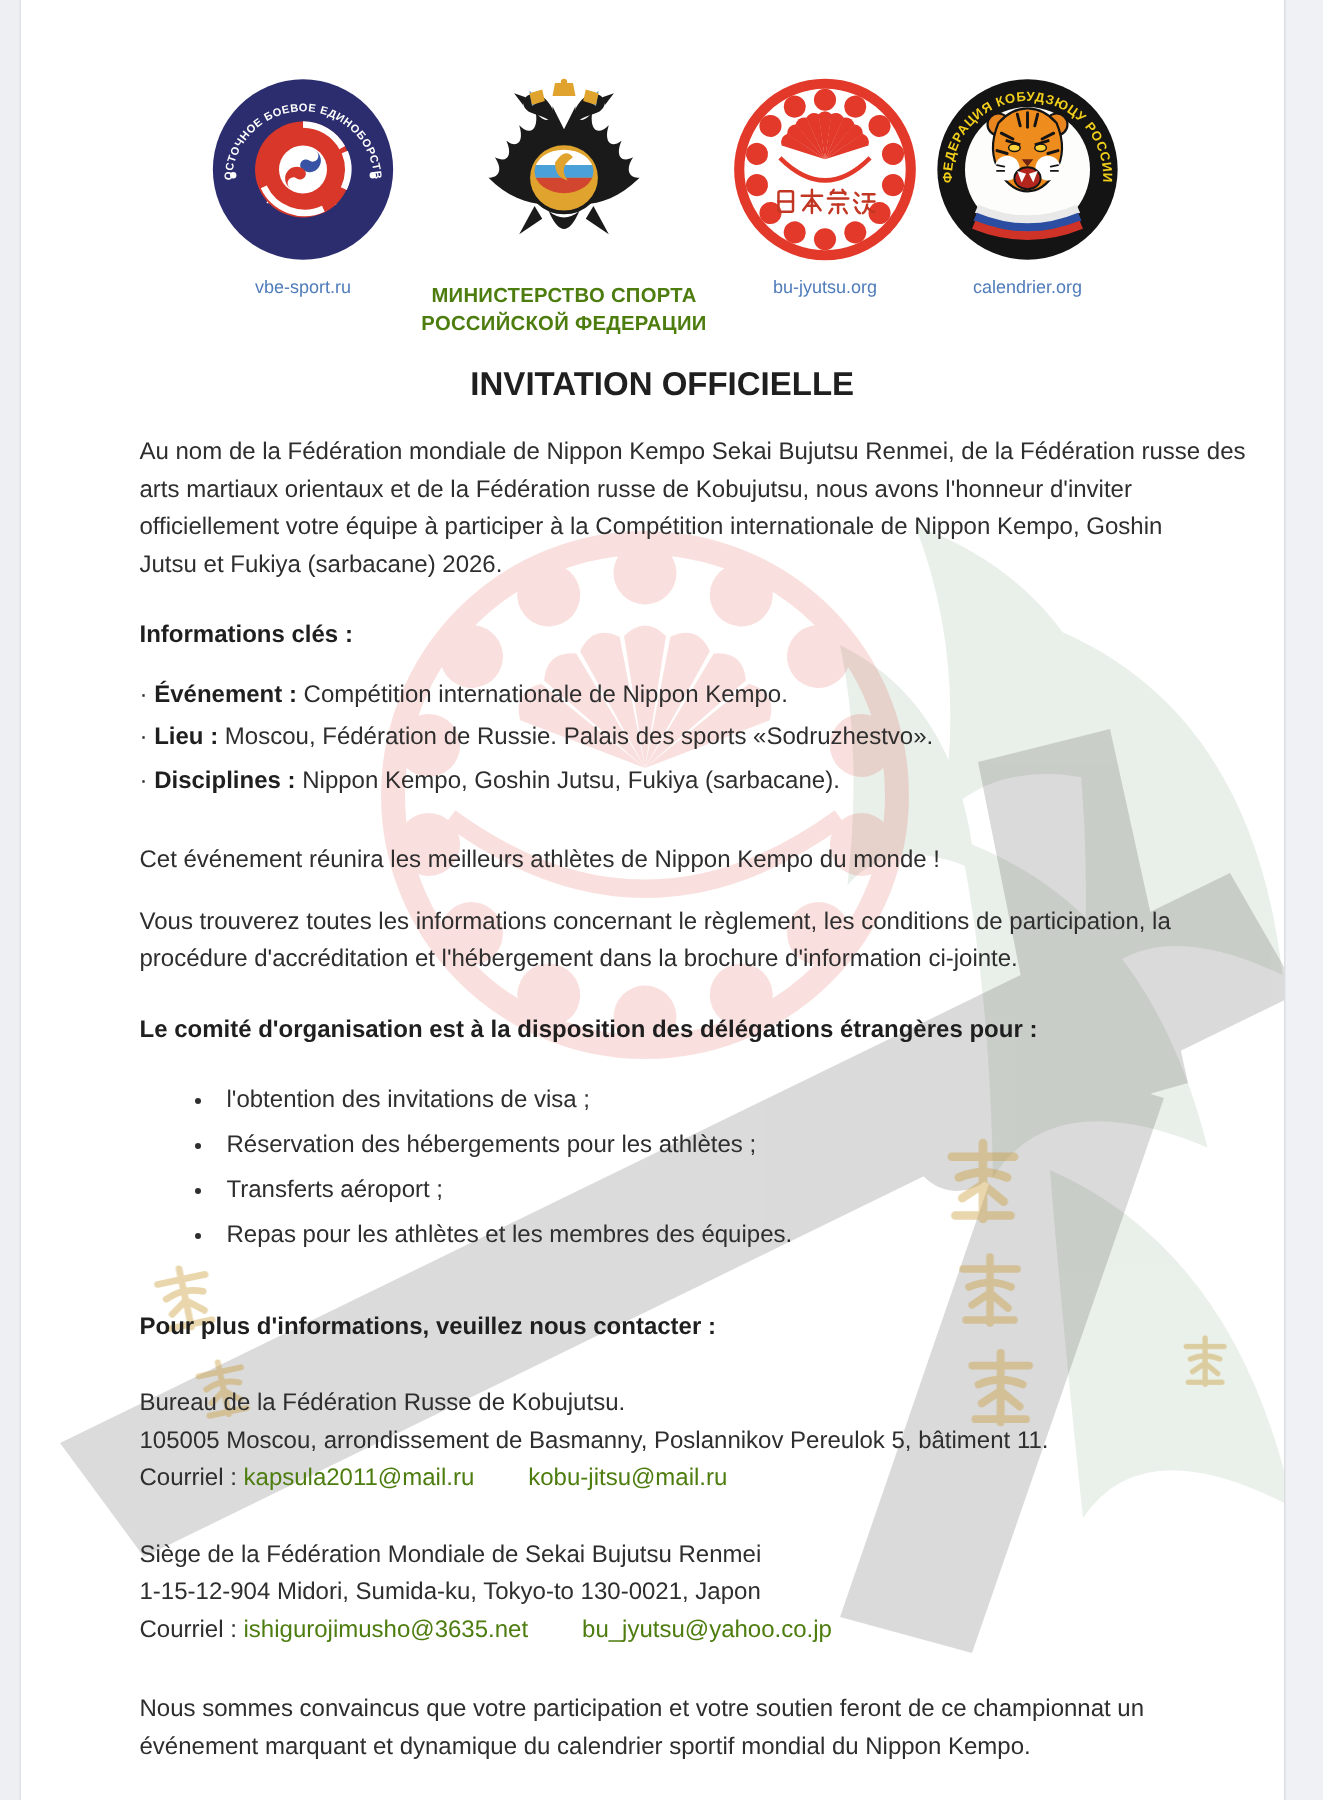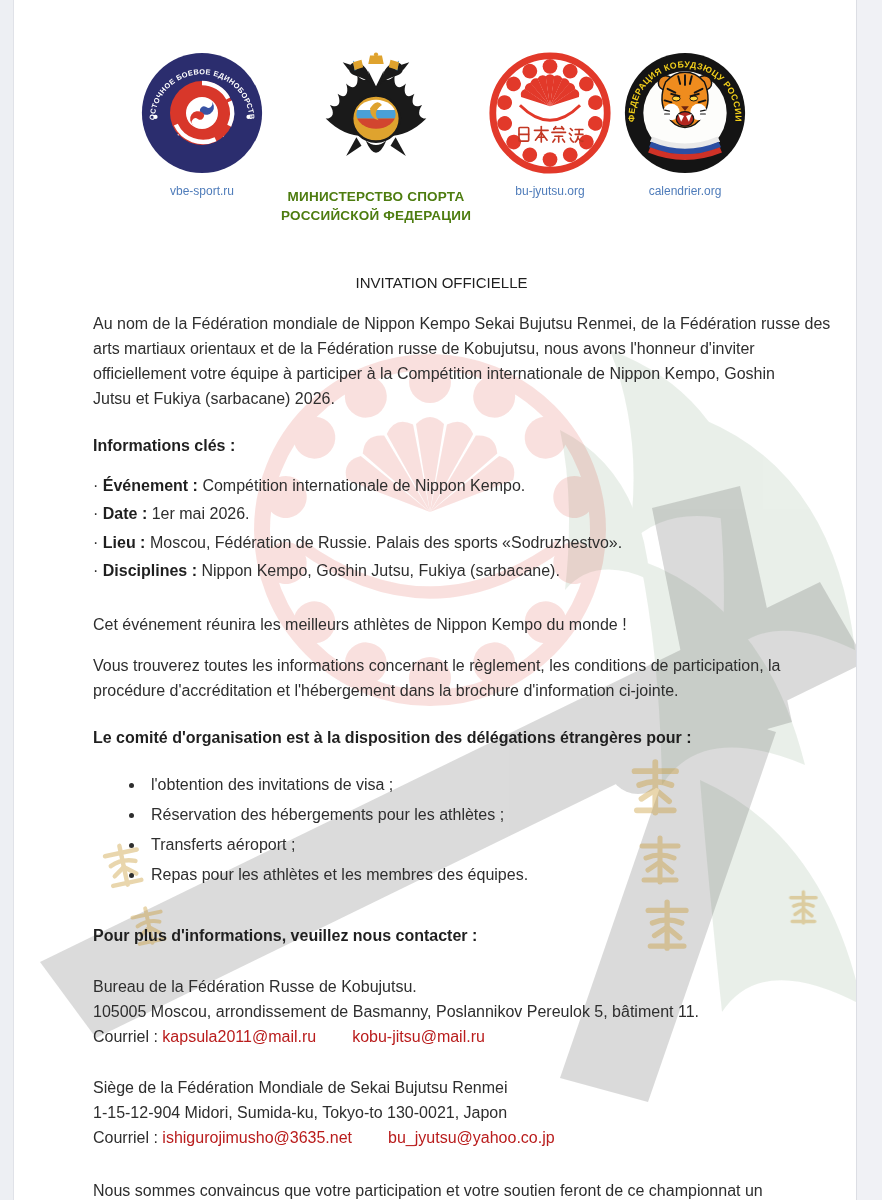--- a/index.html
+++ b/index.html
@@ -10,32 +10,32 @@
   .edge.right{right:0;width:25px;background:#f0f1f5;border-left:1px solid #dcdee4;}
   .watermark{position:absolute;left:0;top:0;z-index:0;pointer-events:none;}
   .content{position:relative;z-index:1;padding:0 92px 0 93px;font-size:16px;}
   .logos-row{display:flex;justify-content:space-between;align-items:flex-start;
              padding:0 40px 0 44px;margin-top:50px;}
   .logo-block{display:flex;flex-direction:column;align-items:center;}
   .logo-block.w1{width:130px;} .logo-block.w2{width:208px;} 
   .caption-link{margin-top:8px;font-size:12px;color:#4f7cba;text-decoration:none;}
   .caption-ministry{margin-top:6px;font-size:13.5px;font-weight:bold;color:#4d7c0f;
                     text-align:center;line-height:1.4;letter-spacing:.2px;}
-  .title{margin-top:48px;text-align:center;font-size:15px;font-weight:normal;color:#1f1f1f;}
+  .title{margin-top:17px;text-align:center;font-size:22px;font-weight:bold;color:#1f1f1f;}
   .para{margin-top:20px;}
   .line{line-height:25px;white-space:nowrap;}
   .h-bold{margin-top:22px;font-weight:bold;color:#1f1f1f;line-height:25px;white-space:nowrap;}
   .key-list{margin-top:14px;}
   .ki{line-height:28.5px;white-space:nowrap;}
   .ki b{color:#1f1f1f;}
   .bullets{margin:22px 0 0 0;padding-left:52px;}
   .bullets li{line-height:25px;margin-bottom:5px;padding-left:6px;white-space:nowrap;}
   .h-contact{margin-top:36px;}
   .cblock{margin-top:26px;}
-  .email-row .email{color:#b91c1c;text-decoration:none;}
+  .email-row .email{color:#4d7c0f;text-decoration:none;}
   .email-row .gap{margin-left:36px;}
   .closing{margin-top:28px;}
 </style>
 </head>
 <body>
 
 <div class="page">
   <div class="edge left"></div>
   <div class="edge right"></div>
 
@@ -306,21 +306,20 @@
       <div class="line">Au nom de la Fédération mondiale de Nippon Kempo Sekai Bujutsu Renmei, de la Fédération russe des</div>
       <div class="line">arts martiaux orientaux et de la Fédération russe de Kobujutsu, nous avons l'honneur d'inviter</div>
       <div class="line">officiellement votre équipe à participer à la Compétition internationale de Nippon Kempo, Goshin</div>
       <div class="line">Jutsu et Fukiya (sarbacane) 2026.</div>
     </div>
 
     <div class="h-bold">Informations clés :</div>
 
     <div class="key-list">
       <div class="ki"><span>·</span> <b>Événement :</b> <span>Compétition internationale de Nippon Kempo.</span></div>
-      <div class="ki"><span>·</span> <b>Date :</b> <span>1er mai 2026.</span></div>
       <div class="ki"><span>·</span> <b>Lieu :</b> <span>Moscou, Fédération de Russie. Palais des sports «Sodruzhestvo».</span></div>
       <div class="ki"><span>·</span> <b>Disciplines :</b> <span>Nippon Kempo, Goshin Jutsu, Fukiya (sarbacane).</span></div>
     </div>
 
     <div class="para" style="margin-top:26px;">
       <div class="line">Cet événement réunira les meilleurs athlètes de Nippon Kempo du monde !</div>
     </div>
 
     <div class="para" style="margin-top:16px;">
       <div class="line">Vous trouverez toutes les informations concernant le règlement, les conditions de participation, la</div>

